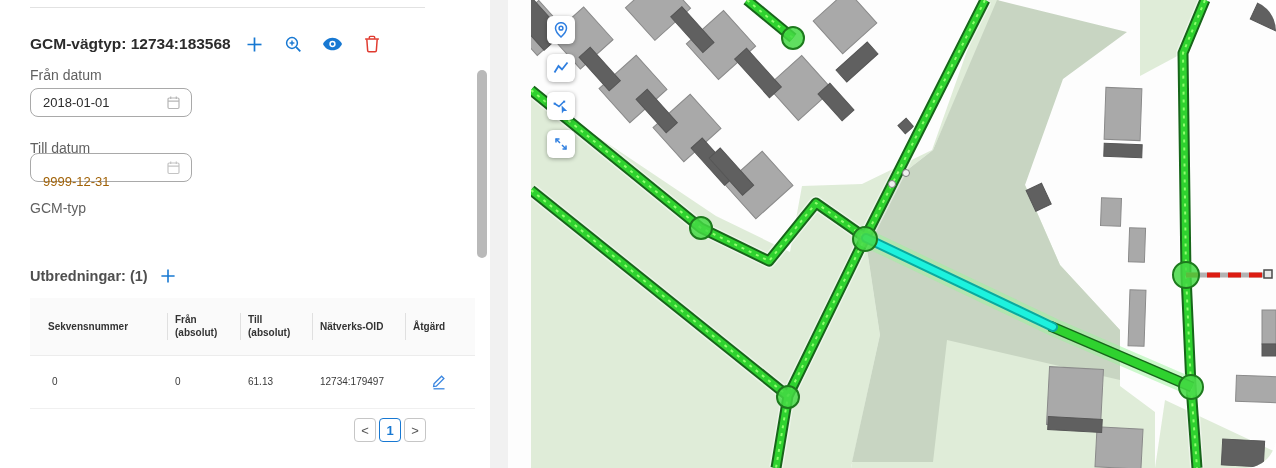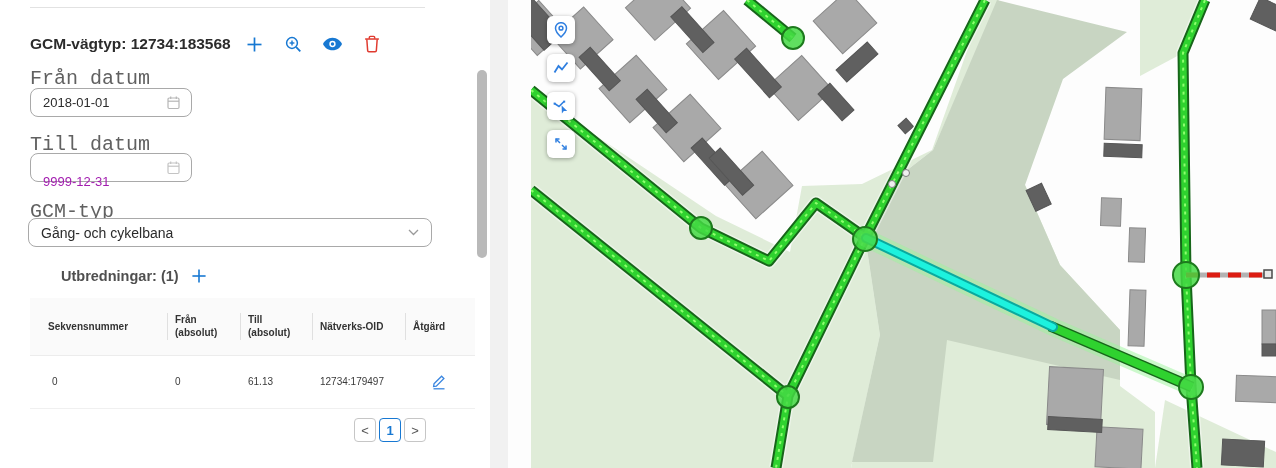--- a/index.html
+++ b/index.html
@@ -1,33 +1,33 @@
 <!DOCTYPE html>
 <html style="--accent-blue: #1778d2; --danger-red: #e03a2f; --text-dark: #2b2b2b; --text-label: #616161; --border: #a9a9a9; --land-green: #dfecd8; --land-sage: #c8d5c2; --building-light: #a9a9a9; --building-dark: #606060; --road-green: #2fd22f; --road-casing: #17661a; --road-dash: #8dff6e; --glow-green: #9cf59c; --selected-cyan: #1df2de; --cyan-dark: #0aa99e; --node-fill: #44d944; --node-stroke: #1d7a1d; --red-dashed: #dd1c12; --toolbar-blue: #2f7fe0;"><head>
 <meta charset="utf-8">
 <style>
   html,body{margin:0;padding:0;background:#fff;font-family:"Liberation Sans","DejaVu Sans",sans-serif;}
-  .stage{position:relative;width:1276px;height:468px;overflow:hidden;background:#fff;}
+  .stage{position:relative;width:1276px;height:468px;overflow:hidden;background:#fff;border-radius:31px;}
 
   
   .panel{position:absolute;left:0;top:0;width:490px;height:468px;background:#fff;}
   .top-divider{position:absolute;left:30px;top:7px;width:395px;height:1px;background:#e2e2e2;}
   .hdr{position:absolute;left:30px;top:34px;display:flex;align-items:center;}
   .panel-title{font-size:15.5px;font-weight:700;color:var(--text-dark);margin:0 14px 0 0;white-space:nowrap;}
   .hdr-icons{display:flex;align-items:center;gap:19px;}
   .icon-btn{width:20px;height:20px;display:flex;align-items:center;justify-content:center;cursor:pointer;background:none;border:none;padding:0;}
 
-  .field-label{position:absolute;left:30px;font-size:20px;color:var(--text-label);font-family:Liberation Mono, monospace;}
+  .field-label{position:absolute;left:30px;font-size:14px;color:var(--text-label);}
   .inp{position:absolute;left:30px;width:162px;height:29px;border:1px solid var(--border);border-radius:8px;background:#fff;display:flex;align-items:center;box-sizing:border-box;padding:0 10px 0 12px;}
   .inp input{border:none;outline:none;flex:1;font-size:13px;color:var(--text-dark);font-family:inherit;background:transparent;width:100px;padding:0;}
-  .inp input.dim{color:#a21caf;margin-top:28px;}
+  .inp input.dim{color:#a16207;margin-top:28px;}
   .select{position:absolute;left:28px;top:218px;width:404px;height:29px;border:1px solid var(--border);border-radius:8px;background:#fff;display:flex;align-items:center;box-sizing:border-box;padding:0 12px;cursor:pointer;}
   .select .sel-text{flex:1;font-size:14px;color:var(--text-dark);}
 
-  .ext-head{position:absolute;left:30px;top:266px;display:flex;align-items:center;gap:10px;margin-left:31px;}
+  .ext-head{position:absolute;left:30px;top:266px;display:flex;align-items:center;gap:10px;}
   .ext-title{font-size:14.5px;font-weight:700;color:#4f4f4f;}
 
   .ext-table{position:absolute;left:30px;top:298px;width:445px;border-collapse:collapse;table-layout:fixed;font-size:10px;}
   .ext-table th{background:#fafafa;font-weight:700;color:#333;text-align:left;height:57px;padding:0 6px 0 8px;position:relative;line-height:1.3;box-sizing:border-box;border-bottom:1px solid #ececec;vertical-align:middle;}
   .ext-table th:first-child{padding-left:18px;}
   .ext-table th+th::before{content:"";position:absolute;left:0;top:15px;width:1px;height:27px;background:#e0e0e0;}
   .ext-table td{height:53px;padding:0 6px 0 8px;color:#3a3a3a;background:#fff;border-bottom:1px solid #f0f0f0;vertical-align:middle;box-sizing:border-box;}
   .ext-table td:first-child{padding-left:22px;}
   .ext-table td.action{padding-left:24px;}
 
@@ -110,38 +110,32 @@
     <div class="inp" style="top:88px">
       <input value="2018-01-01" style="">
       <svg width="15" height="15" viewBox="0 0 15 15" fill="none" stroke="#b6b6b6" stroke-width="1.2">
           <rect x="2" y="3" width="11" height="10.5" rx="1.2"></rect>
           <line x1="2" y1="6.2" x2="13" y2="6.2"></line>
           <line x1="4.7" y1="1.4" x2="4.7" y2="4"></line>
           <line x1="10.3" y1="1.4" x2="10.3" y2="4"></line>
         </svg>
     </div>
 
-    <label class="field-label" style="top:133px">Till datum</label>
+    <label class="field-label" style="top:140px">Till datum</label>
     <div class="inp" style="top:153px">
       <input class="dim" value="9999-12-31" style="">
       <svg width="15" height="15" viewBox="0 0 15 15" fill="none" stroke="#c4c4c4" stroke-width="1.2">
           <rect x="2" y="3" width="11" height="10.5" rx="1.2"></rect>
           <line x1="2" y1="6.2" x2="13" y2="6.2"></line>
           <line x1="4.7" y1="1.4" x2="4.7" y2="4"></line>
           <line x1="10.3" y1="1.4" x2="10.3" y2="4"></line>
         </svg>
     </div>
 
     <label class="field-label" style="top:200px">GCM-typ</label>
-    <div class="select">
-      <span class="sel-text">Gång- och cykelbana</span>
-      <svg width="11" height="7" viewBox="0 0 11 7" fill="none" stroke="#9a9a9a" stroke-width="1.3">
-          <polyline points="1,1 5.5,5.5 10,1"></polyline>
-        </svg>
-    </div>
 
     <div class="ext-head">
       <span class="ext-title">Utbredningar: (1)</span>
       <button class="icon-btn">
         <svg width="16" height="16" viewBox="0 0 17 17">
             <g stroke="var(--accent-blue)" stroke-width="1.7">
               <line x1="8.5" y1="1.5" x2="8.5" y2="15.5"></line>
               <line x1="1.5" y1="8.5" x2="15.5" y2="8.5"></line>
             </g>
           </svg>

